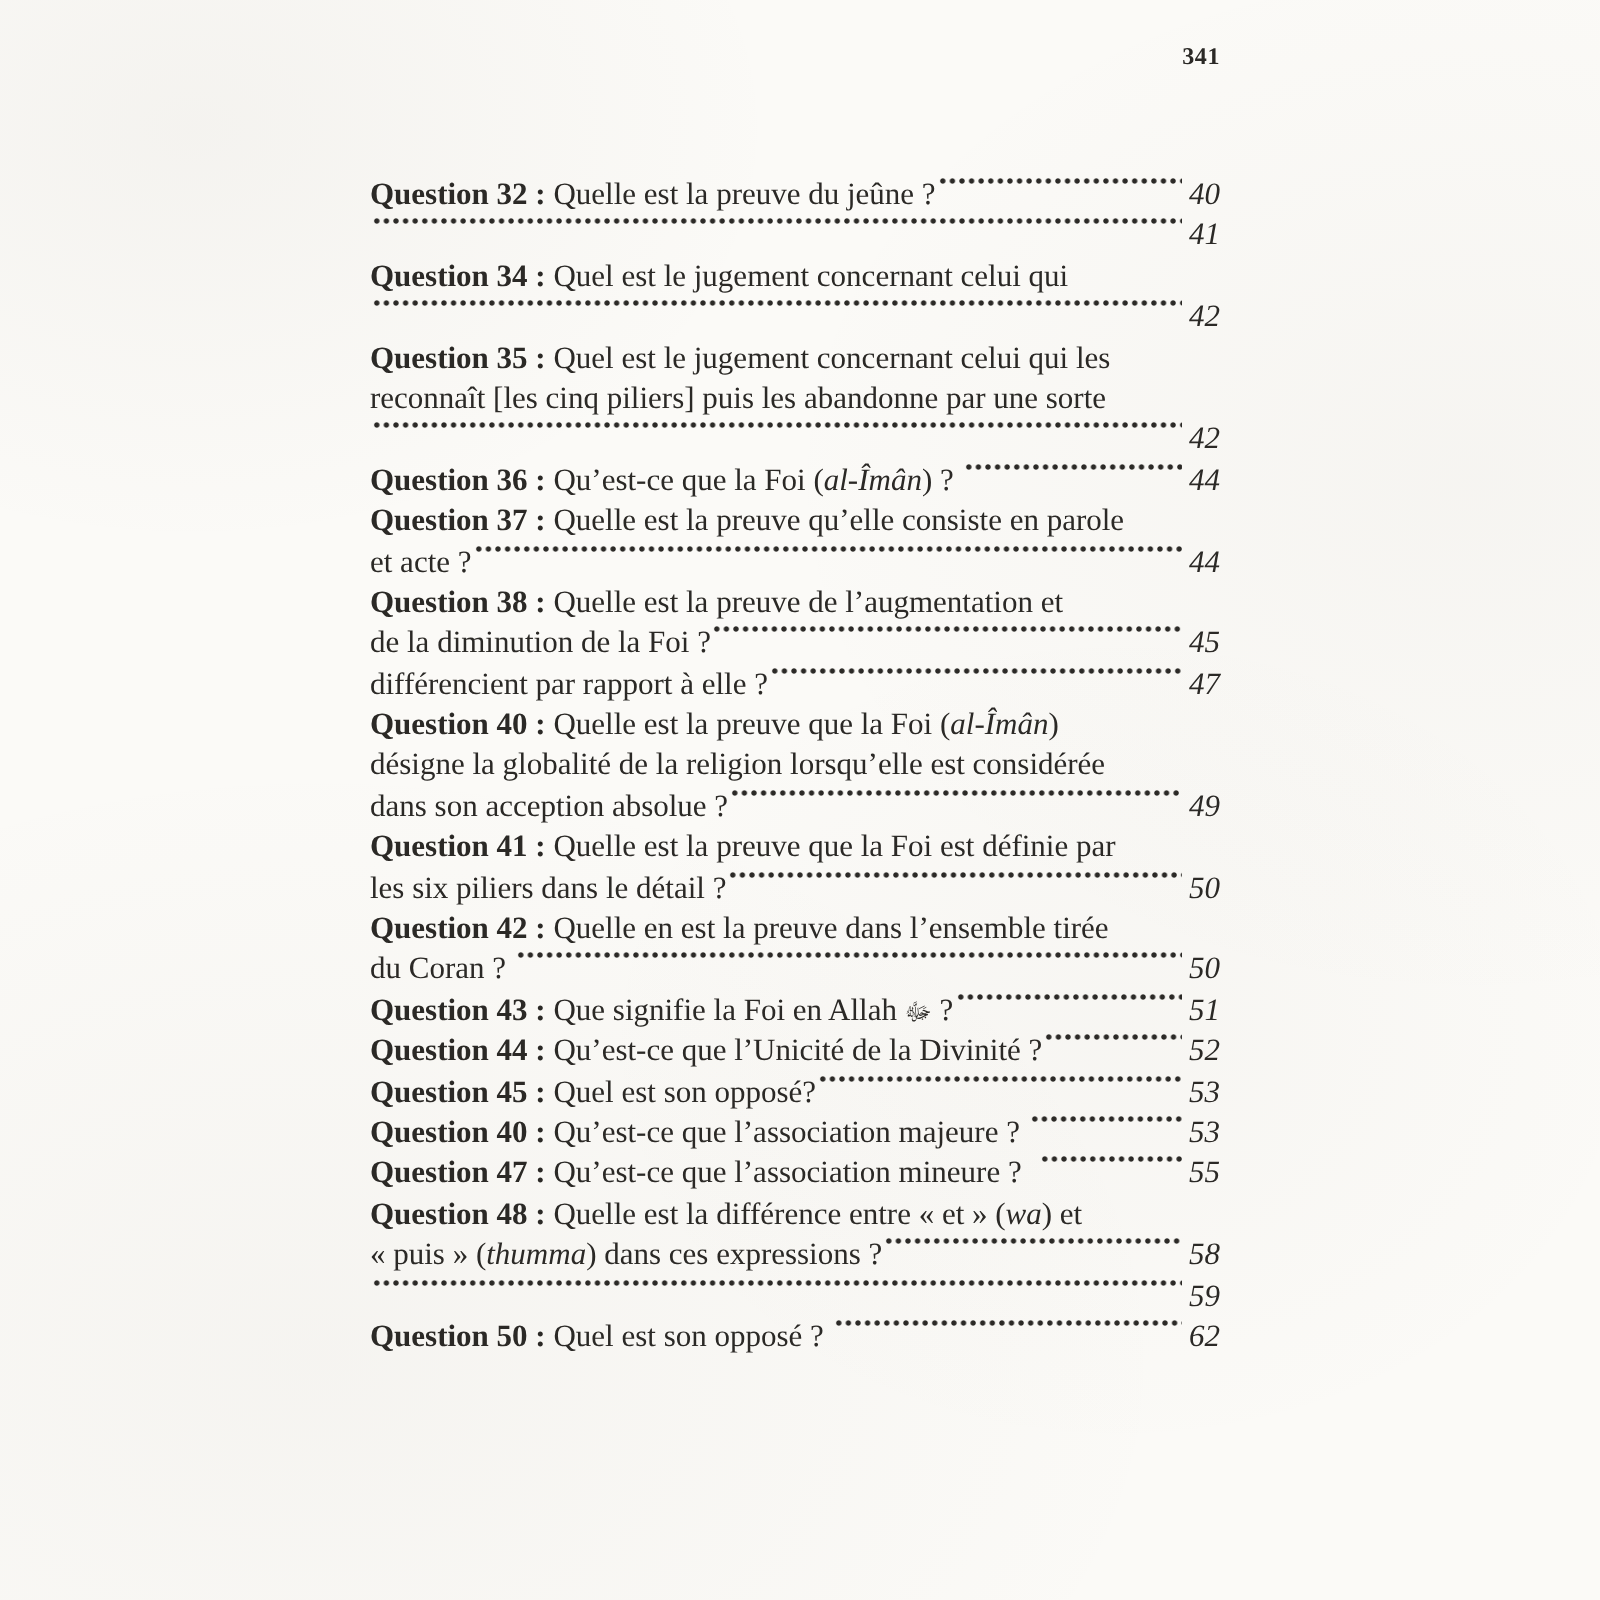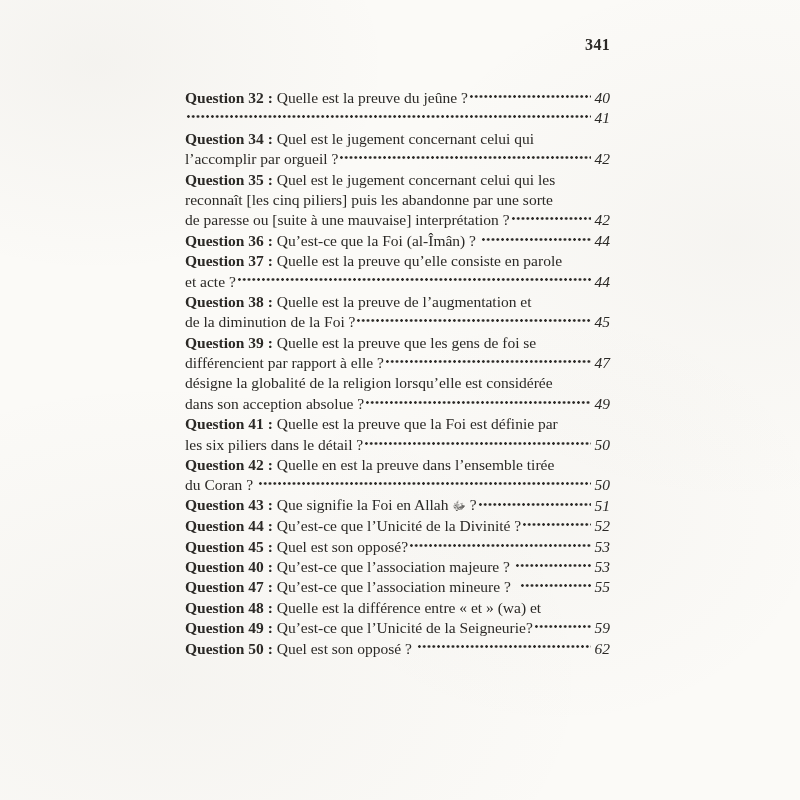--- a/index.html
+++ b/index.html
@@ -18,45 +18,45 @@
     background:
       radial-gradient(420px 300px at 12% 8%,  rgba(120,110,95,0.05), rgba(0,0,0,0) 70%),
       radial-gradient(500px 380px at 92% 30%, rgba(120,110,95,0.04), rgba(0,0,0,0) 70%),
       radial-gradient(600px 420px at 20% 85%, rgba(120,110,95,0.045), rgba(0,0,0,0) 72%),
       radial-gradient(380px 300px at 70% 65%, rgba(120,110,95,0.03), rgba(0,0,0,0) 70%);
     pointer-events: none;
   }
 
   .folio {
     position: absolute;
-    top: 36px;
+    top: 21px;
     right: 190px;
     font-weight: 700;
-    font-size: 16px;
+    font-size: 12px;
     letter-spacing: 0.3px;
   }
 
   .toc {
     position: absolute;
     left: 185px;
     top: 88px;
     width: 425px;
     font-size: 15.5px;
   }
   .entry { margin: 0; }
   .line {
     display: flex;
-    align-items: center;
+    align-items: flex-start;
     height: 20.4px;
     line-height: 20.4px;
     white-space: pre;
   }
   .text { flex: 0 0 auto; white-space: pre; }
   .bold { font-weight: 700; }
-  .italic { }
+  .italic { font-style: italic; }
   .glyph {
     font-family: "DejaVu Sans", "Liberation Serif", sans-serif;
     font-size: 12px;
     line-height: 20.4px;
   }
   .dots {
     flex: 1 1 auto;
     min-width: 0;
     height: 5px;
     margin: 0 4px 3.5px 1px;
@@ -72,43 +72,43 @@
 <div class="folio">341</div>
 <div class="toc">
     <div class="entry">
       <div class="line"><span class="text"><span class="bold">Question 32 :</span><span class="reg"> Quelle est la preuve du jeûne ?</span></span><span class="dots"></span><span class="page">40</span></div>
     </div>
     <div class="entry">
       <div class="line"><span class="dots"></span><span class="page">41</span></div>
     </div>
     <div class="entry">
       <div class="line"><span class="text"><span class="bold">Question 34 :</span><span class="reg"> Quel est le jugement concernant celui qui</span></span></div>
-      <div class="line"><span class="text"><span class="reg">l’accomplir par orgueil ?</span></span><span class="dots"></span><span class="page">42</span></div>
+      <div class="line"><span class="dots"></span><span class="page">42</span></div>
     </div>
     <div class="entry">
       <div class="line"><span class="text"><span class="bold">Question 35 :</span><span class="reg"> Quel est le jugement concernant celui qui les</span></span></div>
       <div class="line"><span class="text"><span class="reg">reconnaît [les cinq piliers] puis les abandonne par une sorte</span></span></div>
-      <div class="line"><span class="text"><span class="reg">de paresse ou [suite à une mauvaise] interprétation ?</span></span><span class="dots"></span><span class="page">42</span></div>
+      <div class="line"><span class="dots"></span><span class="page">42</span></div>
     </div>
     <div class="entry">
       <div class="line"><span class="text"><span class="bold">Question 36 :</span><span class="reg"> Qu’est-ce que la Foi (</span><span class="italic">al-Îmân</span><span class="reg">) ? </span></span><span class="dots"></span><span class="page">44</span></div>
     </div>
     <div class="entry">
       <div class="line"><span class="text"><span class="bold">Question 37 :</span><span class="reg"> Quelle est la preuve qu’elle consiste en parole</span></span></div>
       <div class="line"><span class="text"><span class="reg">et acte ?</span></span><span class="dots"></span><span class="page">44</span></div>
     </div>
     <div class="entry">
       <div class="line"><span class="text"><span class="bold">Question 38 :</span><span class="reg"> Quelle est la preuve de l’augmentation et</span></span></div>
       <div class="line"><span class="text"><span class="reg">de la diminution de la Foi ?</span></span><span class="dots"></span><span class="page">45</span></div>
     </div>
     <div class="entry">
-      <div class="line"><span class="text"><span class="bold">Question 39 :</span><span class="reg"> Quelle est la preuve que les gens de foi se</span></span></div>
       <div class="line"><span class="text"><span class="reg">différencient par rapport à elle ?</span></span><span class="dots"></span><span class="page">47</span></div>
     </div>
     <div class="entry">
+      <div class="line"><span class="text"><span class="bold">Question 40 :</span><span class="reg"> Quelle est la preuve que la Foi (</span><span class="italic">al-Îmân</span><span class="reg">)</span></span></div>
       <div class="line"><span class="text"><span class="reg">désigne la globalité de la religion lorsqu’elle est considérée</span></span></div>
       <div class="line"><span class="text"><span class="reg">dans son acception absolue ?</span></span><span class="dots"></span><span class="page">49</span></div>
     </div>
     <div class="entry">
       <div class="line"><span class="text"><span class="bold">Question 41 :</span><span class="reg"> Quelle est la preuve que la Foi est définie par</span></span></div>
       <div class="line"><span class="text"><span class="reg">les six piliers dans le détail ?</span></span><span class="dots"></span><span class="page">50</span></div>
     </div>
     <div class="entry">
       <div class="line"><span class="text"><span class="bold">Question 42 :</span><span class="reg"> Quelle en est la preuve dans l’ensemble tirée</span></span></div>
       <div class="line"><span class="text"><span class="reg">du Coran ? </span></span><span class="dots"></span><span class="page">50</span></div>
@@ -123,20 +123,21 @@
       <div class="line"><span class="text"><span class="bold">Question 45 :</span><span class="reg"> Quel est son opposé?</span></span><span class="dots"></span><span class="page">53</span></div>
     </div>
     <div class="entry">
       <div class="line"><span class="text"><span class="bold">Question 40 :</span><span class="reg"> Qu’est-ce que l’association majeure ? </span></span><span class="dots"></span><span class="page">53</span></div>
     </div>
     <div class="entry">
       <div class="line"><span class="text"><span class="bold">Question 47 :</span><span class="reg"> Qu’est-ce que l’association mineure ?  </span></span><span class="dots"></span><span class="page">55</span></div>
     </div>
     <div class="entry">
       <div class="line"><span class="text"><span class="bold">Question 48 :</span><span class="reg"> Quelle est la différence entre « et » (</span><span class="italic">wa</span><span class="reg">) et</span></span></div>
+      <div class="line"><span class="text"><span class="reg">« puis » (</span><span class="italic">thumma</span><span class="reg">) dans ces expressions ?</span></span><span class="dots"></span><span class="page">58</span></div>
     </div>
     <div class="entry">
-      <div class="line"><span class="text"><span class="bold">Question 49 :</span><span class="reg"> Qu’est-ce que l’Unicité de la Seigneurie?</span></span><span class="dots"></span><span class="page">59</span></div>
+      <div class="line"><span class="dots"></span><span class="page">59</span></div>
     </div>
     <div class="entry">
       <div class="line"><span class="text"><span class="bold">Question 50 :</span><span class="reg"> Quel est son opposé ? </span></span><span class="dots"></span><span class="page">62</span></div>
     </div>
   </div>
 
 </body></html>

